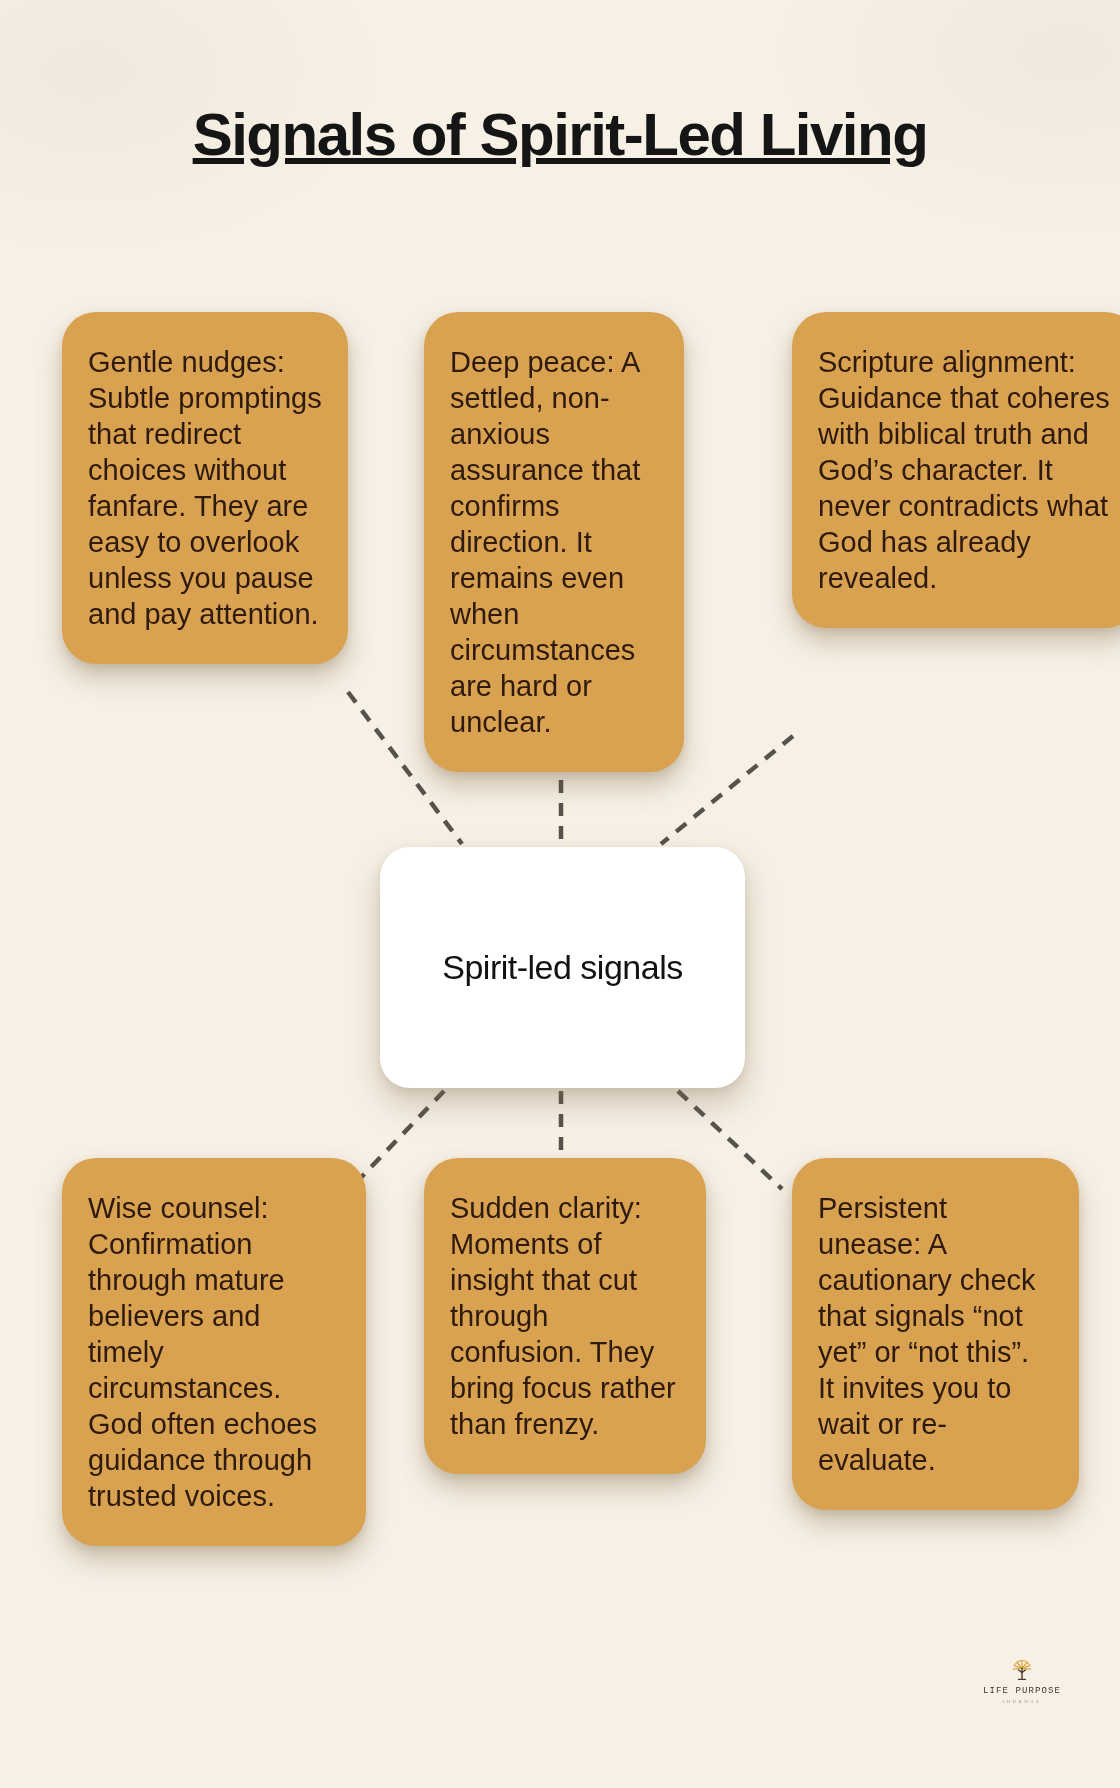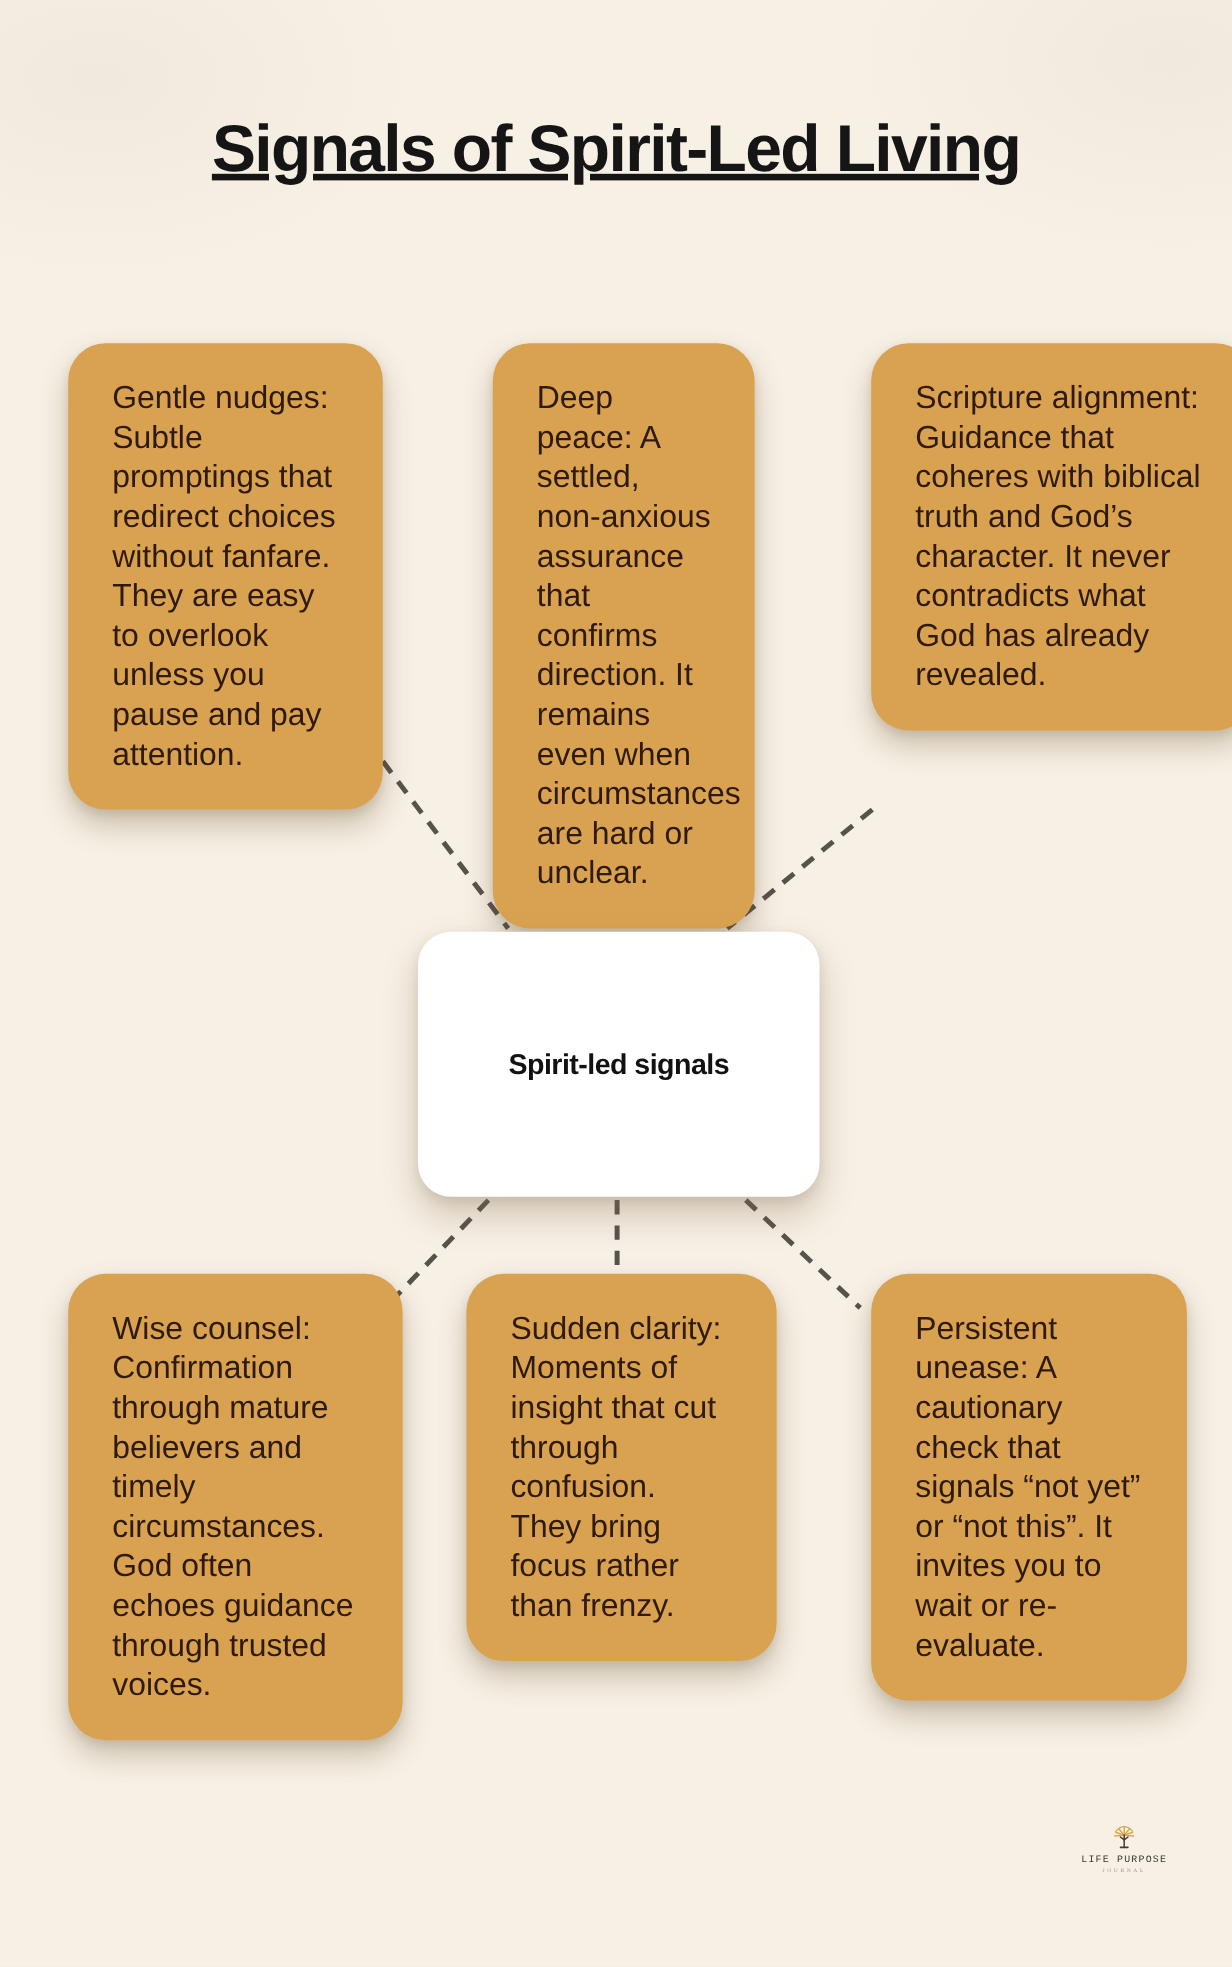--- a/index.html
+++ b/index.html
@@ -34,37 +34,37 @@
   .connectors{position:absolute;left:0;top:0;pointer-events:none;}
   .connectors line{
     stroke:var(--connector);
     stroke-width:4.5;
     stroke-dasharray:13 10;
   }
   .card{
     position:absolute;
     background:var(--card);
     border-radius:34px;
-    padding:32px 40px;
+    padding:32px 26px;
     box-shadow:0 14px 26px rgba(104,82,48,.30), 0 4px 8px rgba(104,82,48,.12);
   }
   .card-text{
     font-size:29px;line-height:36px;
     color:var(--card-text);
   }
   .center-node{
     position:absolute;
     left:380px;top:847px;width:365px;height:241px;
     background:var(--center-bg);
     border-radius:30px;
     box-shadow:0 16px 32px rgba(130,110,80,.32), 0 4px 10px rgba(130,110,80,.15);
     display:flex;align-items:center;justify-content:center;
   }
   .center-label{
-    font-size:26px;font-weight:700;color:var(--center-text);
+    font-size:34px;font-weight:400;color:var(--center-text);
     letter-spacing:-.5px;
   }
   .logo{
     position:absolute;left:972px;top:1657px;width:100px;
     display:flex;flex-direction:column;align-items:center;
   }
   .logo-tree{display:block;margin-bottom:3px;}
   .logo-name{
     font-family:Liberation Mono, monospace;
     font-size:9px;letter-spacing:1.1px;white-space:nowrap;
@@ -90,21 +90,21 @@
     <line x1="793" y1="736" x2="661" y2="844"></line>
     <line x1="444" y1="1091" x2="350" y2="1189"></line>
     <line x1="561" y1="1091" x2="561" y2="1155"></line>
     <line x1="678" y1="1091" x2="782" y2="1189"></line>
   </svg>
 
   <div class="card" style="left:62px;top:312px;width:286px">
     <p class="card-text">Gentle nudges: Subtle promptings that redirect choices without fanfare. They are easy to overlook unless you pause and pay attention.</p>
   </div>
 
-  <div class="card" style="left:448px;top:312px;width:238px">
+  <div class="card" style="left:424px;top:312px;width:260px">
     <p class="card-text">Deep peace: A settled, non-anxious assurance that confirms direction. It remains even when circumstances are hard or unclear.</p>
   </div>
 
   <div class="card" style="left:792px;top:312px;width:347px">
     <p class="card-text">Scripture alignment: Guidance that coheres with biblical truth and God’s character. It never contradicts what God has already revealed.</p>
   </div>
 
   <div class="center-node">
     <span class="center-label">Spirit-led signals</span>
   </div>

